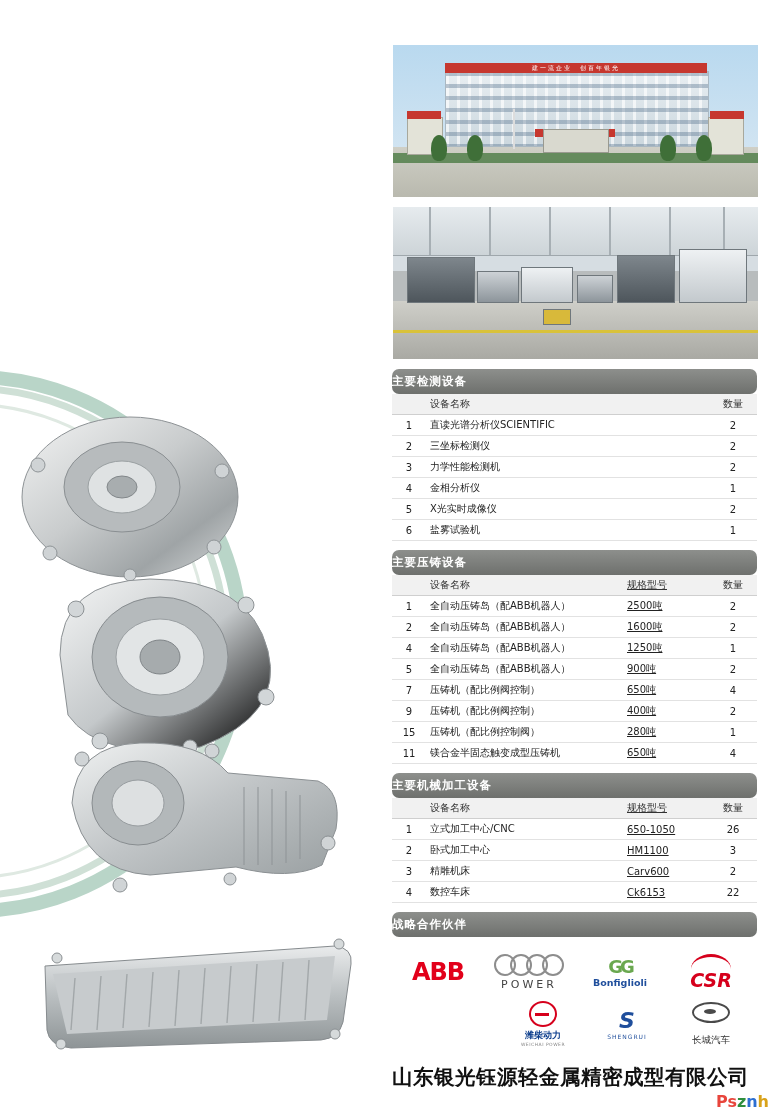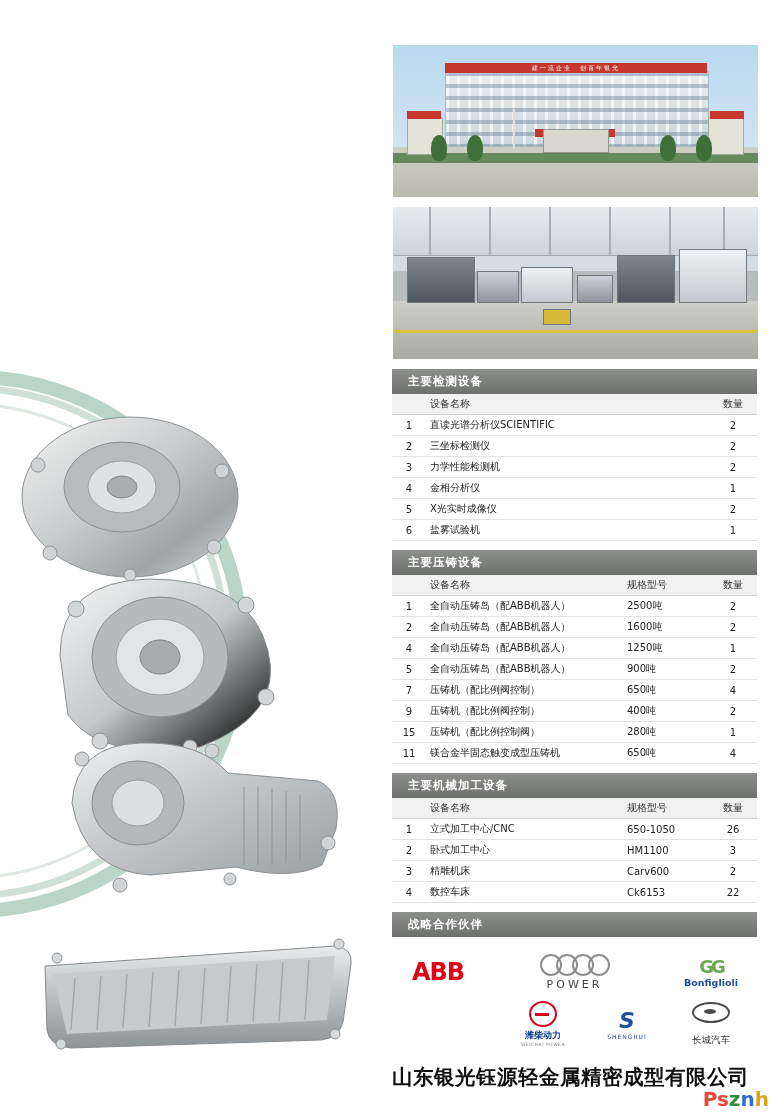--- a/index.html
+++ b/index.html
@@ -57,31 +57,31 @@
   .floor{position:absolute;left:0;right:0;bottom:0;height:58px;background:linear-gradient(#cfcfc9,#a9a9a3);}
   .lane{position:absolute;bottom:26px;left:0;right:0;height:3px;background:#d9c23a;}
   .mach{position:absolute;bottom:56px;background:linear-gradient(#cdd2d6,#8d959b);border:1px solid #6f777c;}
   .mach.dark{background:linear-gradient(#7e868c,#4e565c);}
   .mach.light{background:linear-gradient(#eef1f3,#c3c9cd);}
 
   
   .sec-head{
     background:linear-gradient(#8d8f8c,#6e706d);
     color:#ffffff;font-size:11.5px;font-weight:bold;
-    padding:5px 16px;margin-top:9px;letter-spacing:1px;
+    padding:5px 0;margin-top:9px;letter-spacing:1px;border-radius:7px;
   }
   table.eq{width:100%;border-collapse:collapse;font-size:10px;color:#222;}
   table.eq th{
     background:#f1f1f1;border-bottom:1px solid #cfcfcf;
     font-weight:normal;color:#333;padding:3px 4px;text-align:left;font-size:10px;
   }
   table.eq td{border-bottom:1px solid #e2e2e2;padding:3px 4px;}
   .c-no{width:26px;text-align:center;}
   .c-name{}
-  .c-spec{width:78px;}
+  .c-spec{width:78px;text-decoration:underline;}
   .c-qty{width:40px;text-align:center;}
   table.eq th.c-no,table.eq th.c-qty{text-align:center;}
 
   
   .partners{margin-top:0;}
   .plogos{display:flex;flex-wrap:wrap;justify-content:space-between;align-items:center;padding:12px 4px 6px;}
   .logo{width:84px;height:46px;display:flex;flex-direction:column;align-items:center;justify-content:center;}
   .logo-abb{color:#e2001a;font-weight:bold;font-size:24px;letter-spacing:-1px;}
   .rings{display:flex;}
   .ring{width:18px;height:18px;border:2px solid #8d8d8d;border-radius:50%;margin-left:-6px;}
@@ -100,21 +100,21 @@
   .gw-o{width:34px;height:17px;border:2px solid #4a4a4a;border-radius:50%;position:relative;}
   .gw-o:after{content:"";position:absolute;left:10px;top:5px;width:12px;height:5px;border-radius:50%;background:#4a4a4a;}
   .gw-t{color:#333;font-size:9.5px;margin-top:11px;}
 
   
   .company{margin-top:10px;text-align:left;}
   .cn-name{font-size:20.5px;font-weight:bold;color:#111;letter-spacing:.5px;}
   .en-name{font-size:8.4px;font-weight:bold;color:#111;letter-spacing:.2px;margin-top:3px;}
 
   
-  .wm{position:absolute;right:8px;bottom:4px;font-size:20px;font-weight:bold;}
+  .wm{position:absolute;right:8px;bottom:4px;font-size:16px;font-weight:bold;}
   .wm .ps{color:#e8453c;}
   .wm .z{color:#2f8f3e;}
   .wm .n{color:#2d6fd1;}
   .wm .h{color:#d8a21a;}
 </style>
 </head>
 <body>
 
 <div class="page">
 
@@ -426,20 +426,24 @@
               <div class="ring"></div>
               <div class="ring"></div>
               <div class="ring"></div>
           </div>
           <div class="audi-t">POWER</div>
         </div>
         <div class="logo">
           <div class="bon-g">GG</div>
           <div class="bon-t">Bonfiglioli</div>
         </div>
+        <div class="logo">
+          <div class="csr-s"></div>
+          <div class="csr-t">CSR</div>
+        </div>
       </div>
       <div class="plogos" style="justify-content:flex-end;padding-top:0;">
         <div class="logo">
           <div class="wc-circ"></div>
           <div class="wc-t">潍柴动力</div>
           <div class="wc-e">WEICHAI POWER</div>
         </div>
         <div class="logo">
           <div class="sr-s">S</div>
           <div class="sr-t">SHENGRUI</div>

